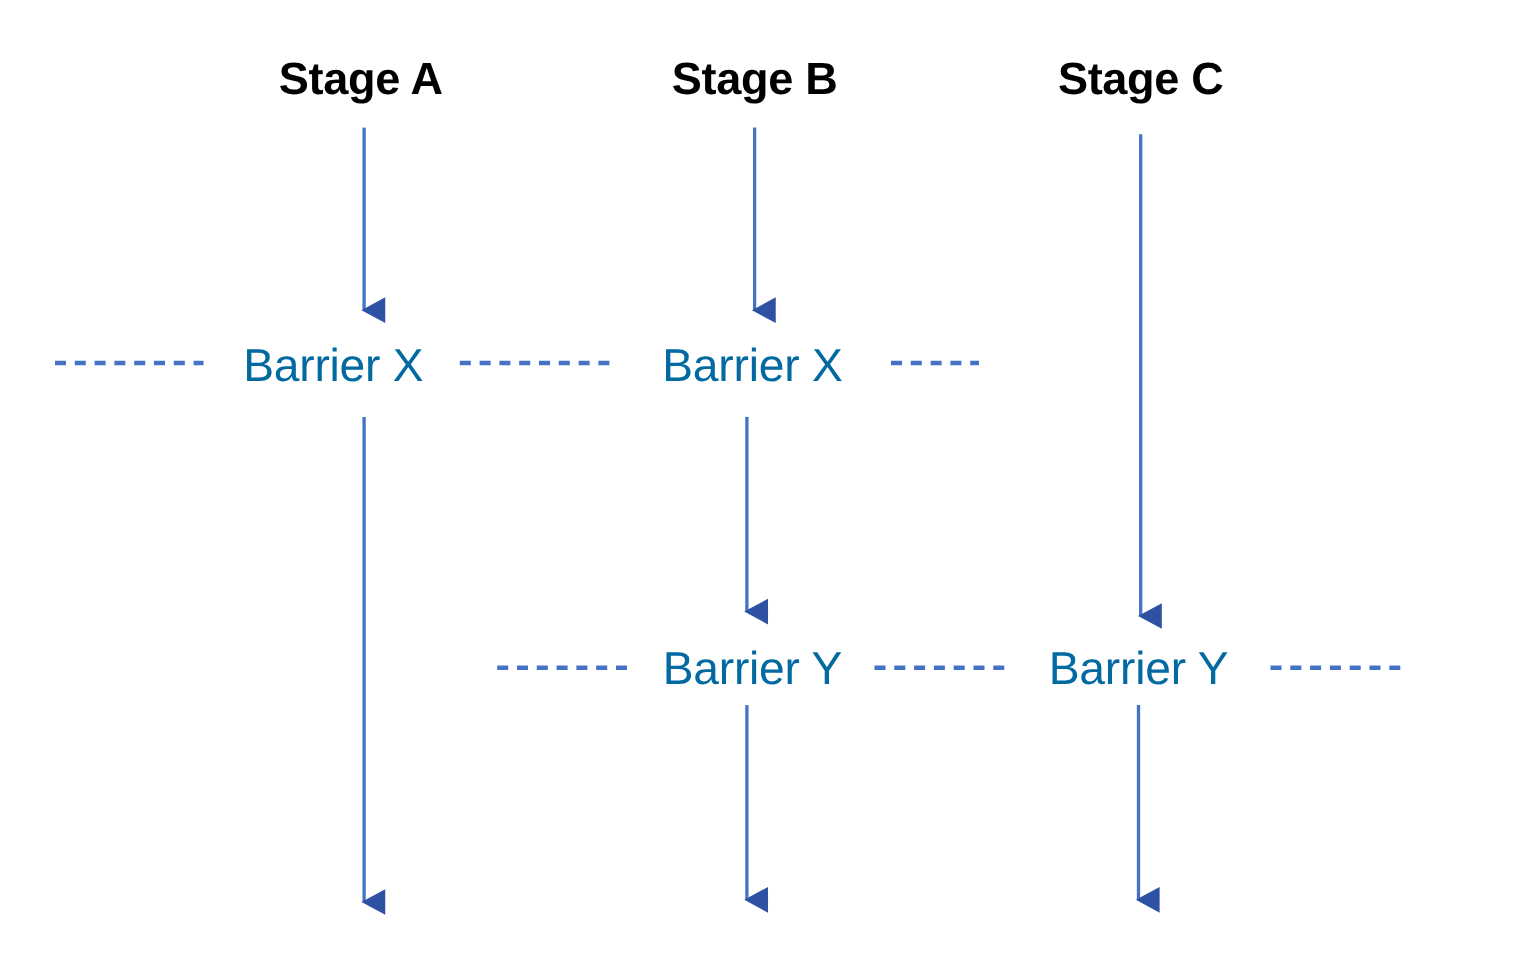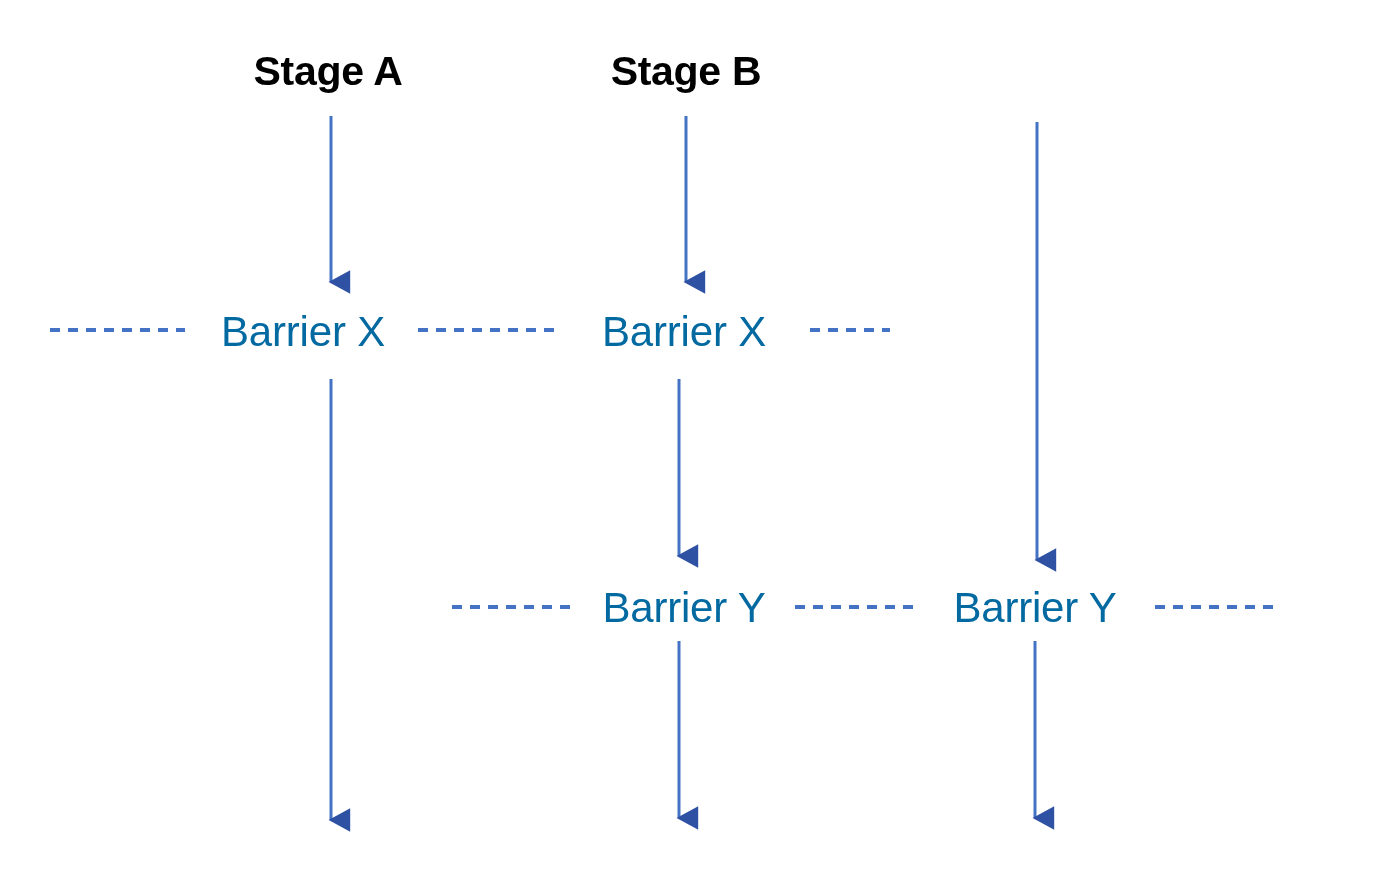--- a/index.html
+++ b/index.html
@@ -47,20 +47,21 @@
     pointer-events: none;
   }
 </style>
 </head>
 <body>
 
 <div id="canvas">
 
   <div class="stage-header" style="left:328px; top:48px;">Stage A</div>
   <div class="stage-header" style="left:686px; top:48px;">Stage B</div>
+  <div class="stage-header" style="left:1037px; top:48px;">Stage C</div>
 
   <svg class="layer" viewBox="0 0 1379 875" xmlns="http://www.w3.org/2000/svg">
     <defs>
       <marker id="ah" markerWidth="9" markerHeight="9" refX="4.5" refY="7.6" orient="auto" markerUnits="strokeWidth">
         <path d="M0.6,1.2 L8.4,1.2 L4.5,8.4 Z" fill="#2F51A3"></path>
       </marker>
     </defs>
 
     <g stroke="#4472C4" stroke-width="3" fill="none" marker-end="url(#ah)">
       <line x1="331" y1="116" x2="331" y2="282"></line>

